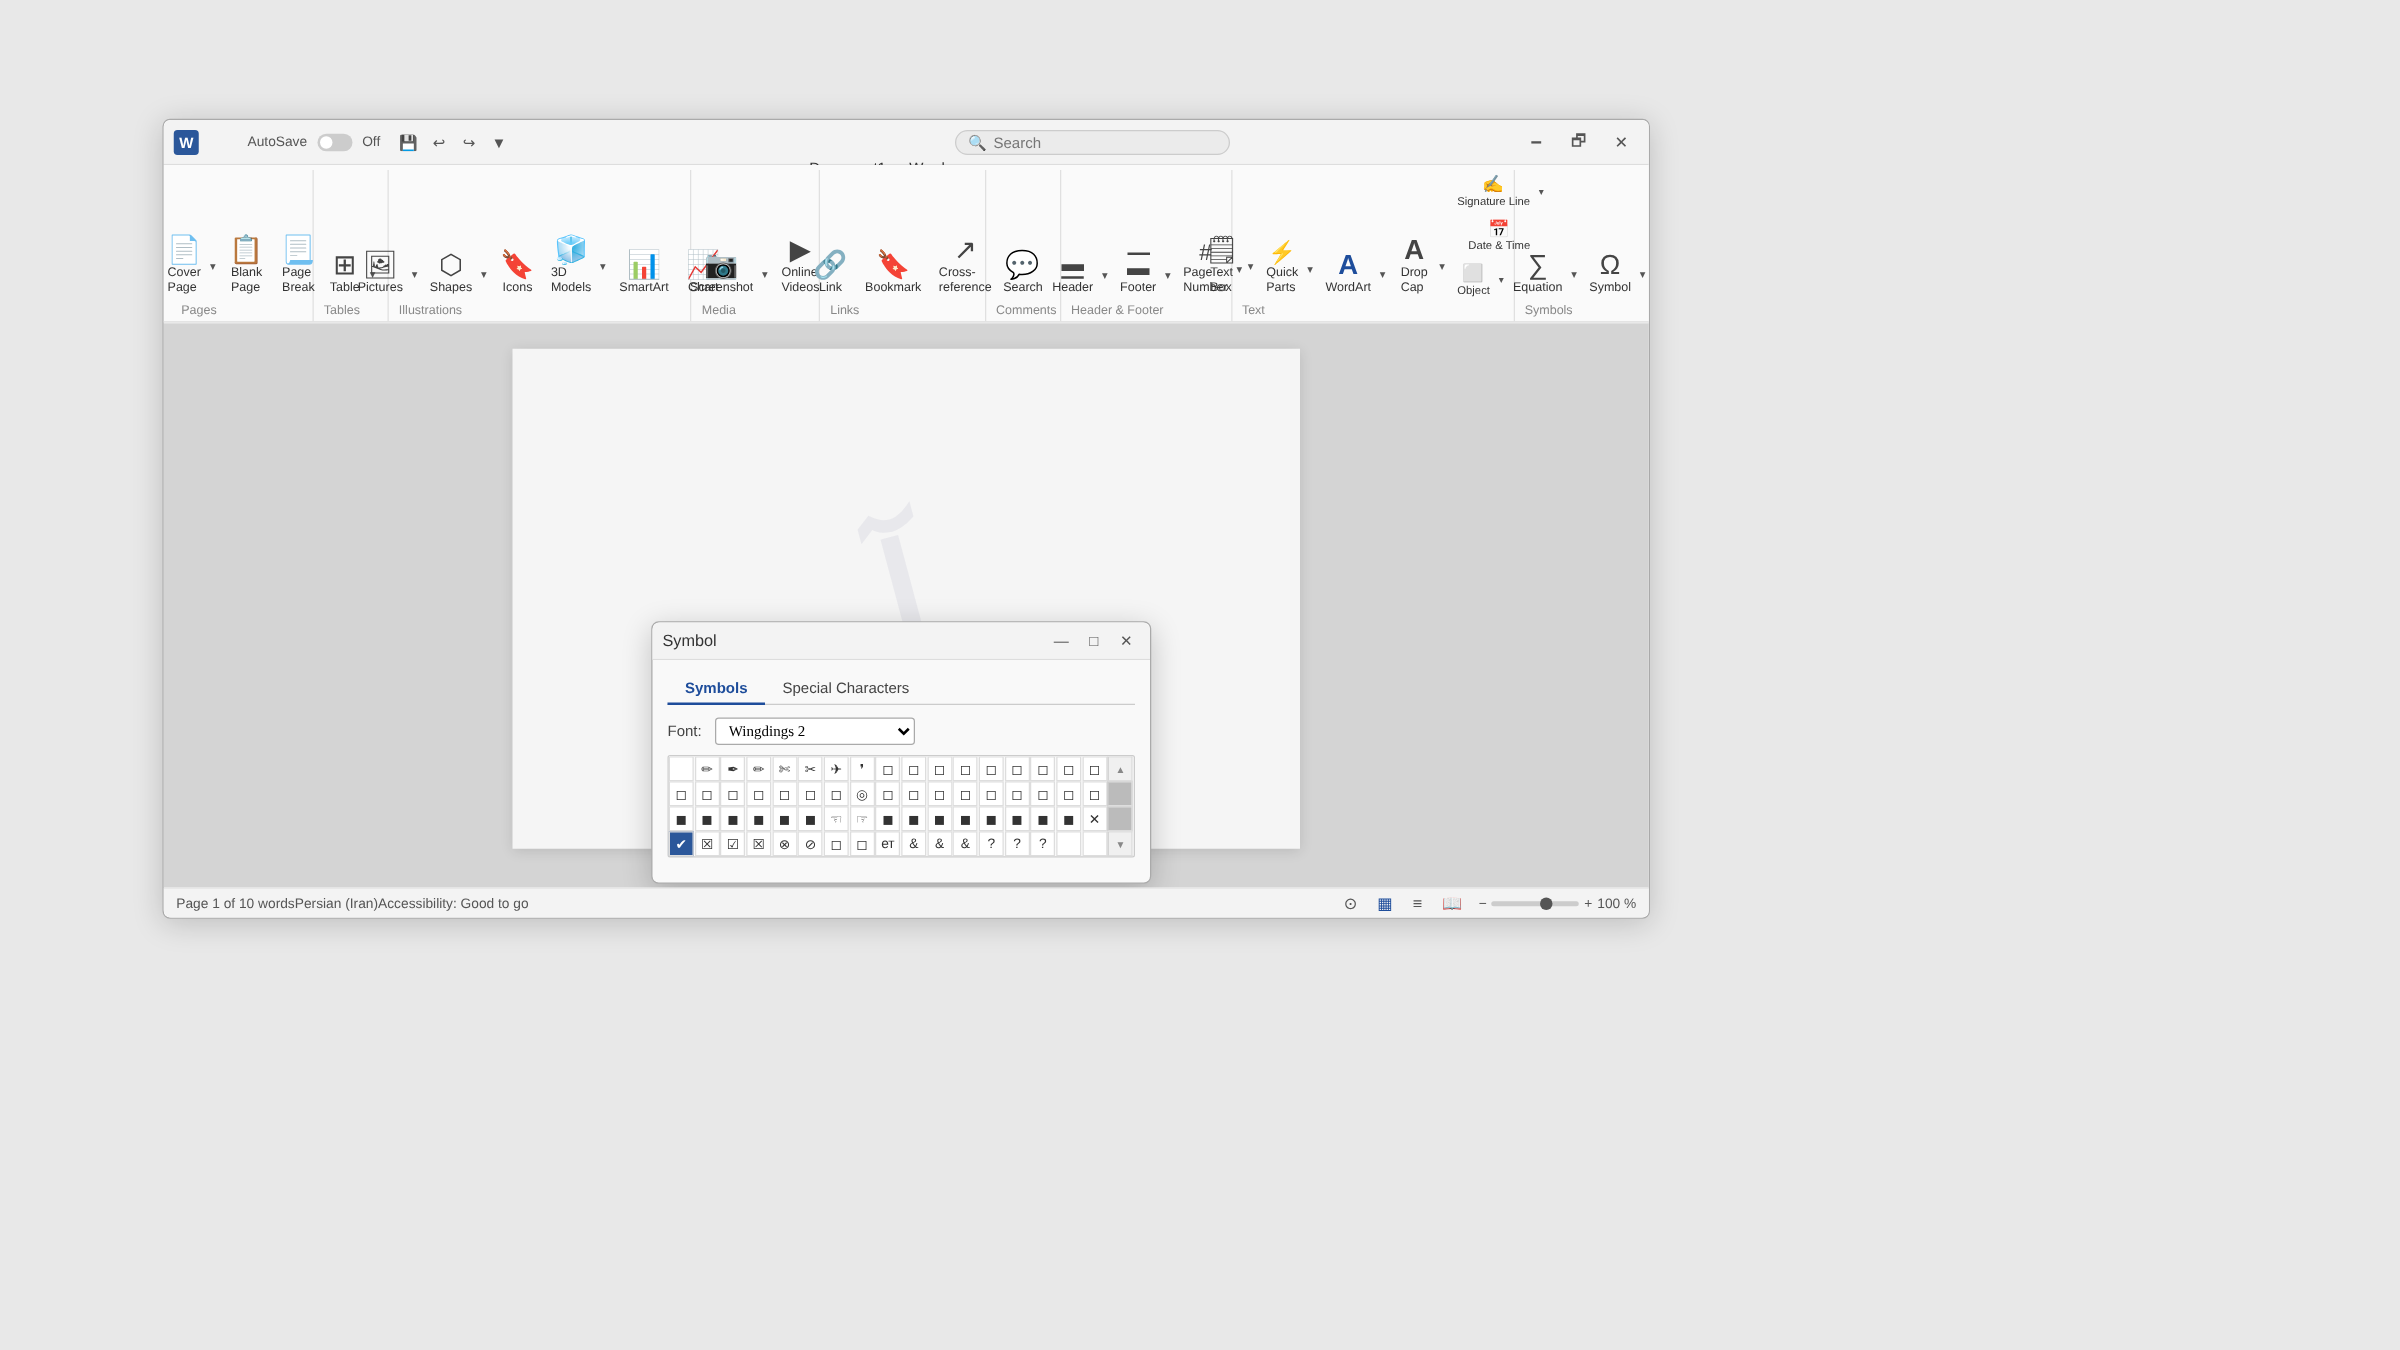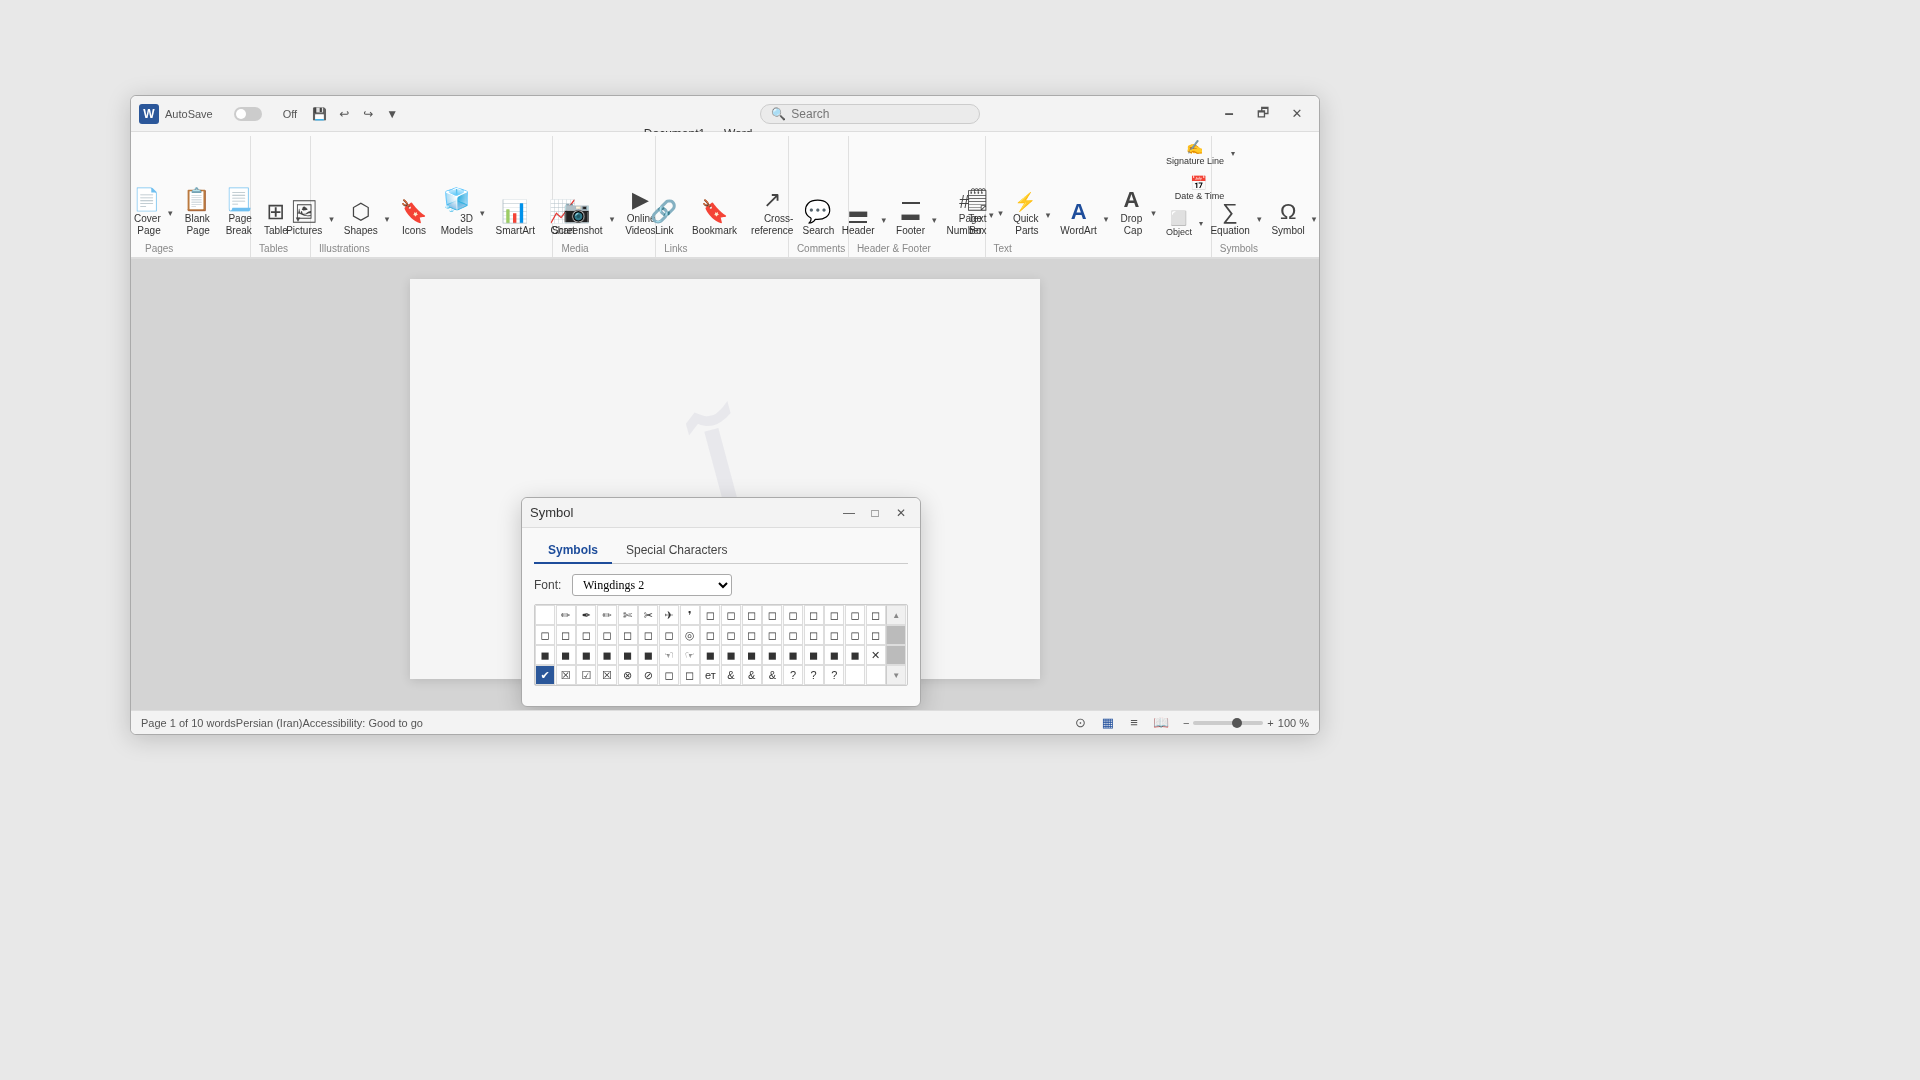--- a/index.html
+++ b/index.html
@@ -52,23 +52,24 @@
       font-weight: bold;
       font-size: 12px;
       display: flex;
       align-items: center;
       justify-content: center;
       border-radius: 3px;
     }
     .autosave-area {
       display: flex;
       align-items: center;
-      gap: 21px;
+      gap: 8px;
       font-size: 11px;
       color: #555;
+      margin-left: 33px;
     }
     .autosave-toggle {
       background: #ccc;
       border-radius: 10px;
       width: 28px;
       height: 14px;
       position: relative;
       display: inline-block;
     }
     .autosave-toggle-knob {
@@ -217,21 +218,21 @@
       user-select: none;
     }
     .ribbon-btn-icon {
       font-size: 22px;
       line-height: 1;
       color: #444;
     }
     .ribbon-btn-label {
       font-size: 10px;
       color: #333;
-      text-align: right;
+      text-align: left;
       white-space: nowrap;
       line-height: 1.2;
     }
     .ribbon-share-btn {
       margin-left: auto;
       margin-right: 4px;
       margin-top: 4px;
       background: #1e4d9b;
       color: white;
       border: none;

